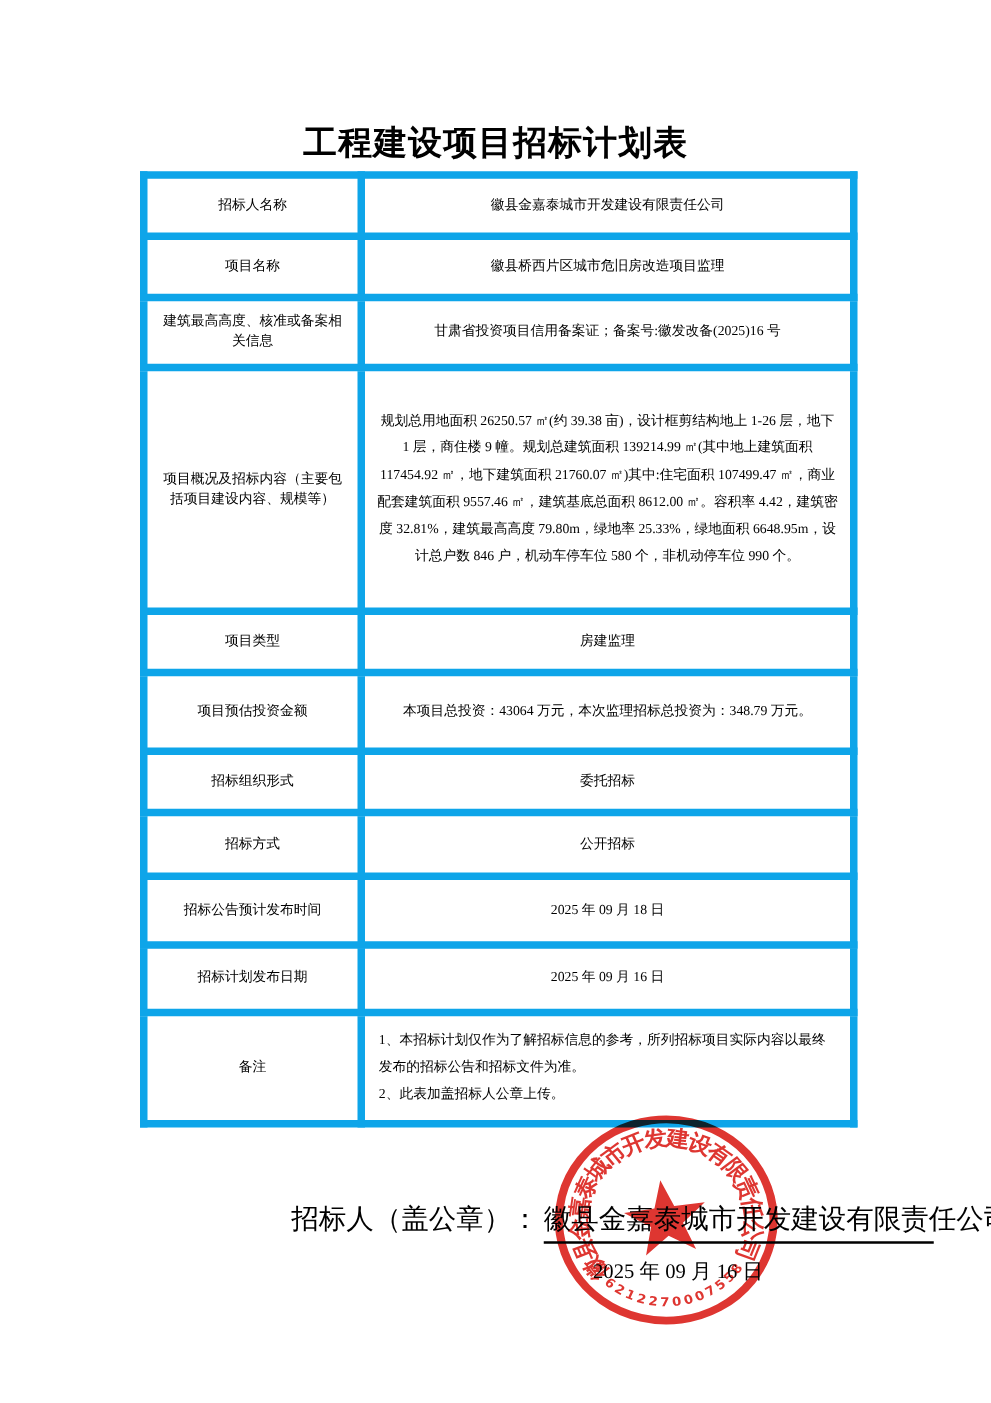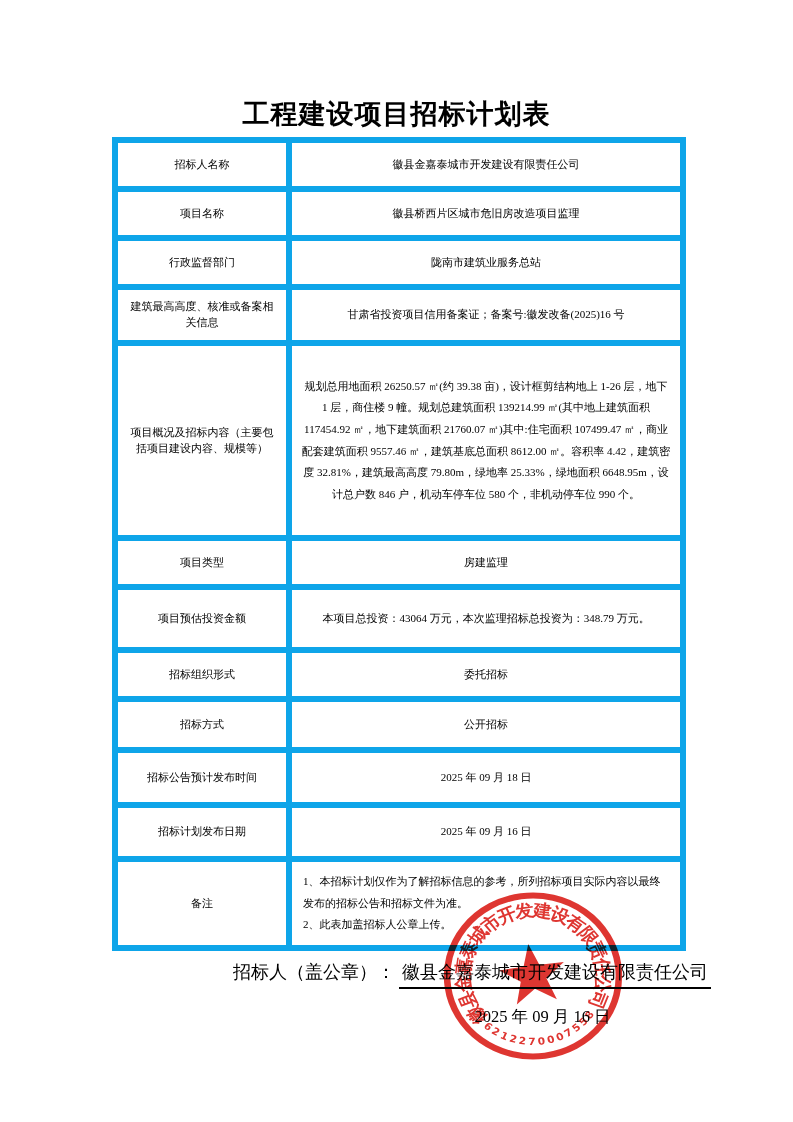--- a/index.html
+++ b/index.html
@@ -57,21 +57,21 @@
   tr.r11 { height: 54px; }
   tr.r12 { height: 89px; }
   tr.r12 td.cell-value { text-align: left; line-height: 21.5px; padding: 2px 11px; }
 
   .signer-line {
     position: absolute;
     top: 960px;
     left: 233px;
     display: flex;
     align-items: baseline;
-    font-size: 18px;
+    font-size: 22px;
   }
   .signer-label { white-space: nowrap; }
   .signer-value {
     display: inline-block;
     width: 312px;
     margin-left: 4px;
     padding-bottom: 3px;
     text-align: center;
     border-bottom: 2px solid #000;
     white-space: nowrap;
@@ -119,24 +119,20 @@
         <col style="width:394px">
       </colgroup>
     <tbody>
       <tr class="r1">
         <td class="cell-label">招标人名称</td>
         <td class="cell-value">徽县金嘉泰城市开发建设有限责任公司</td>
       </tr>
       <tr class="r2">
         <td class="cell-label">项目名称</td>
         <td class="cell-value">徽县桥西片区城市危旧房改造项目监理</td>
-      </tr>
-      <tr class="r3">
-        <td class="cell-label">行政监督部门</td>
-        <td class="cell-value">陇南市建筑业服务总站</td>
       </tr>
       <tr class="r4">
         <td class="cell-label">建筑最高高度、核准或备案相关信息</td>
         <td class="cell-value">甘肃省投资项目信用备案证；备案号:徽发改备(2025)16 号</td>
       </tr>
       <tr class="r5">
         <td class="cell-label">项目概况及招标内容（主要包括项目建设内容、规模等）</td>
         <td class="cell-value">规划总用地面积 26250.57 ㎡(约 39.38 亩)，设计框剪结构地上 1-26 层，地下 1 层，商住楼 9 幢。规划总建筑面积 139214.99 ㎡(其中地上建筑面积 117454.92 ㎡，地下建筑面积 21760.07 ㎡)其中:住宅面积 107499.47 ㎡，商业配套建筑面积 9557.46 ㎡，建筑基底总面积 8612.00 ㎡。容积率 4.42，建筑密度 32.81%，建筑最高高度 79.80m，绿地率 25.33%，绿地面积 6648.95m，设计总户数 846 户，机动车停车位 580 个，非机动停车位 990 个。</td>
       </tr>
       <tr class="r6">

